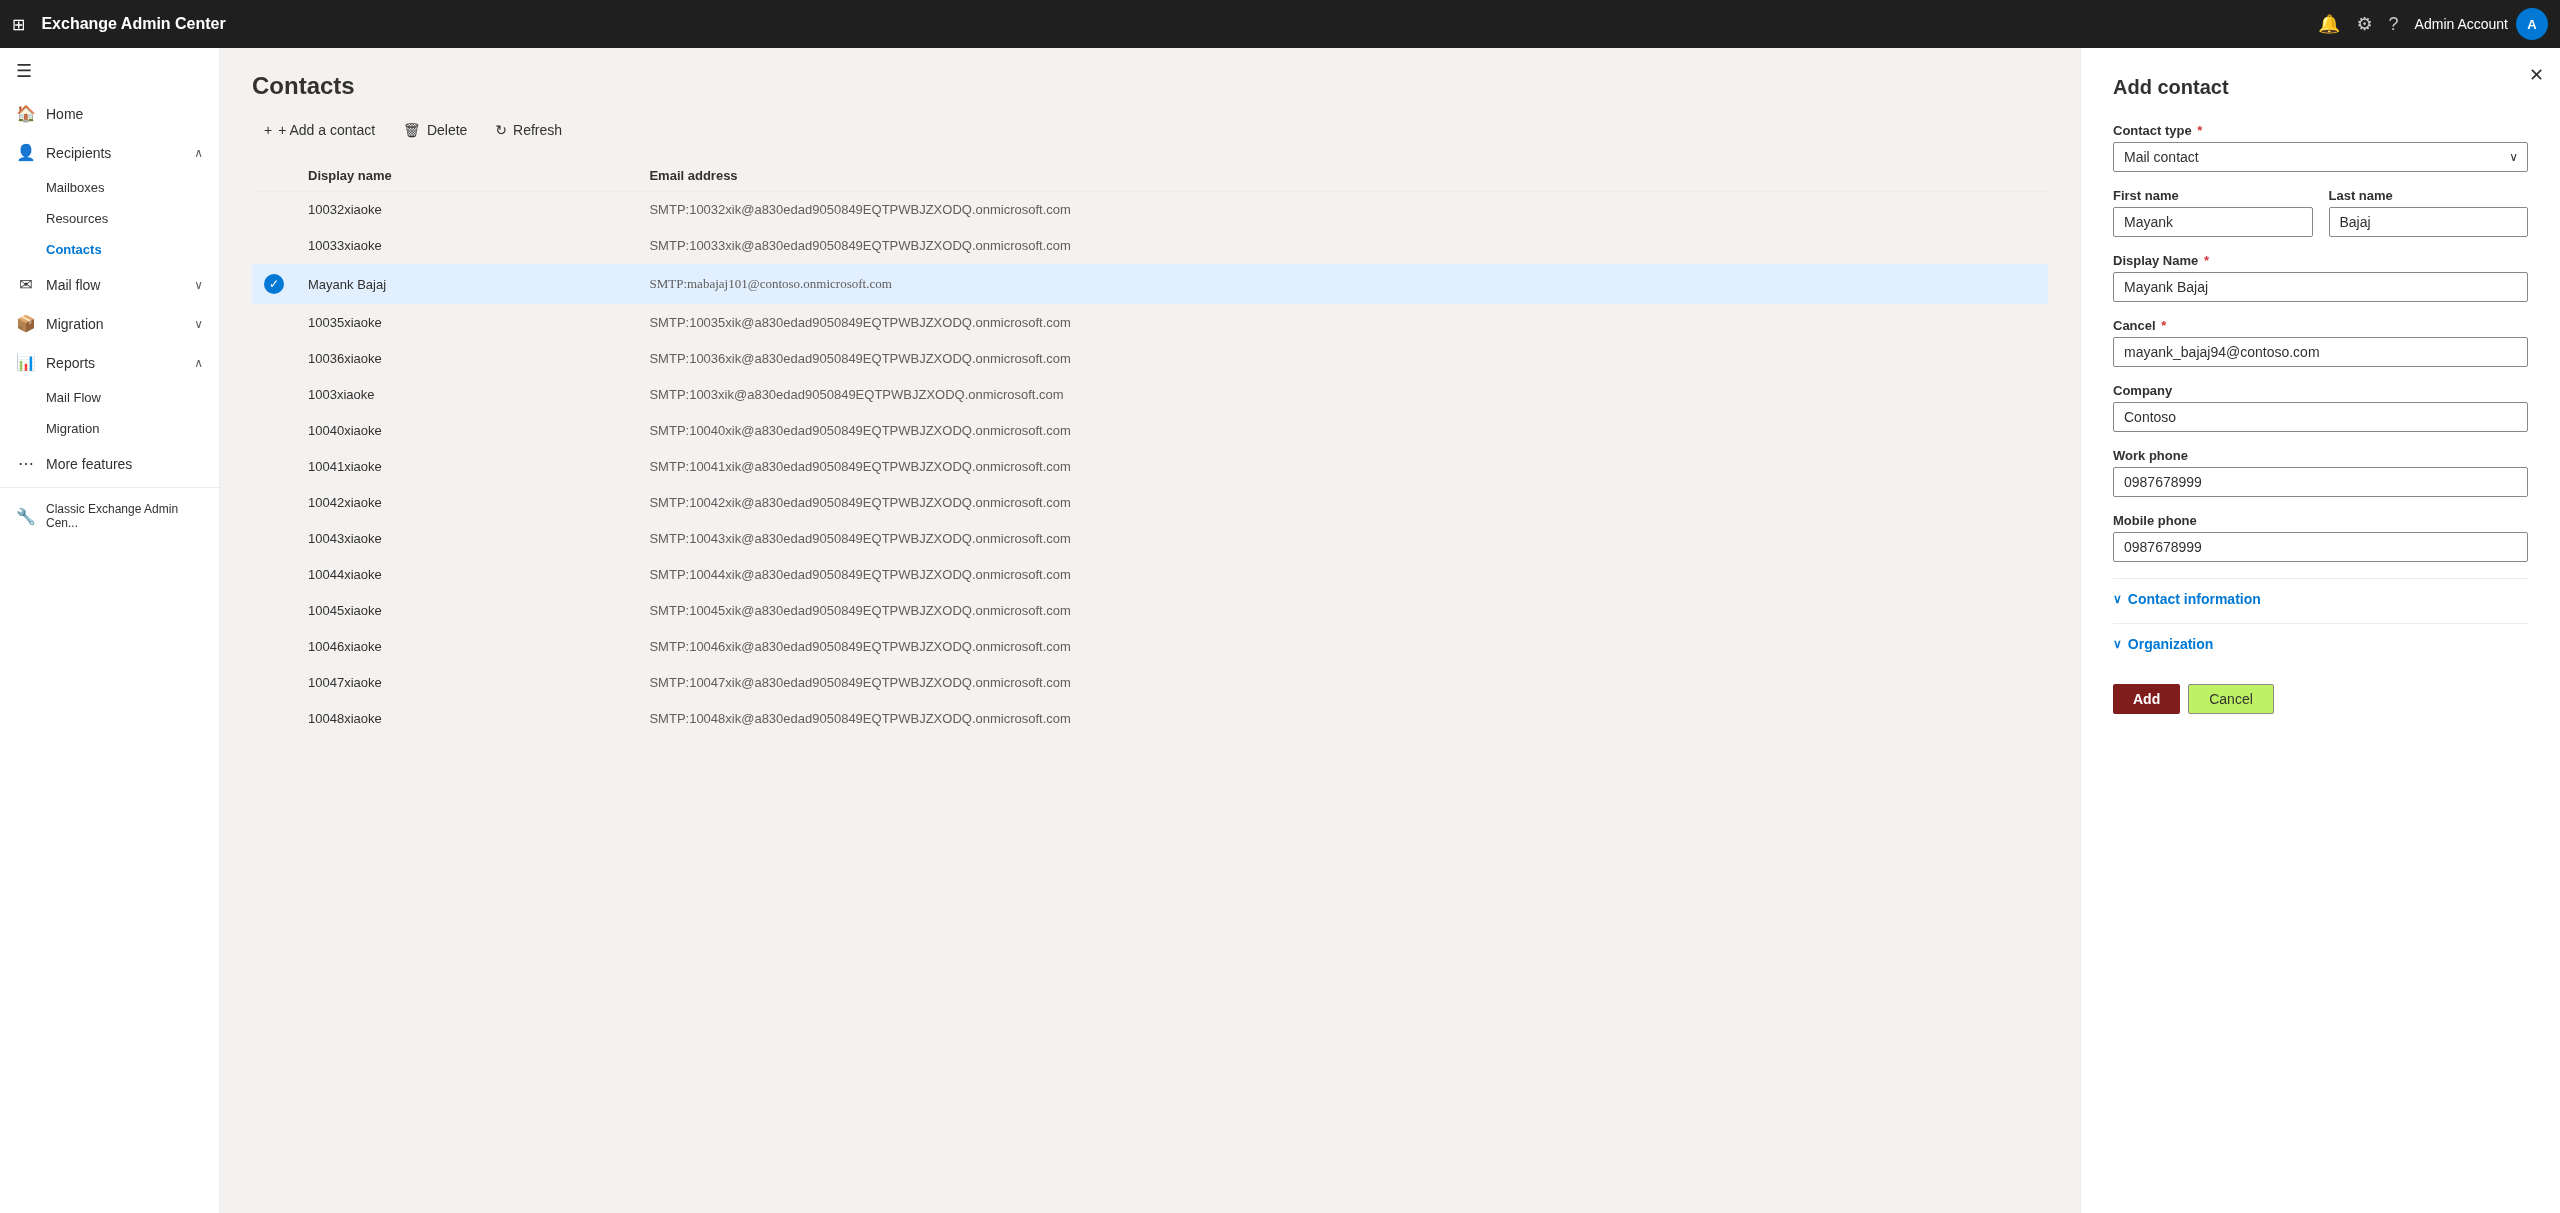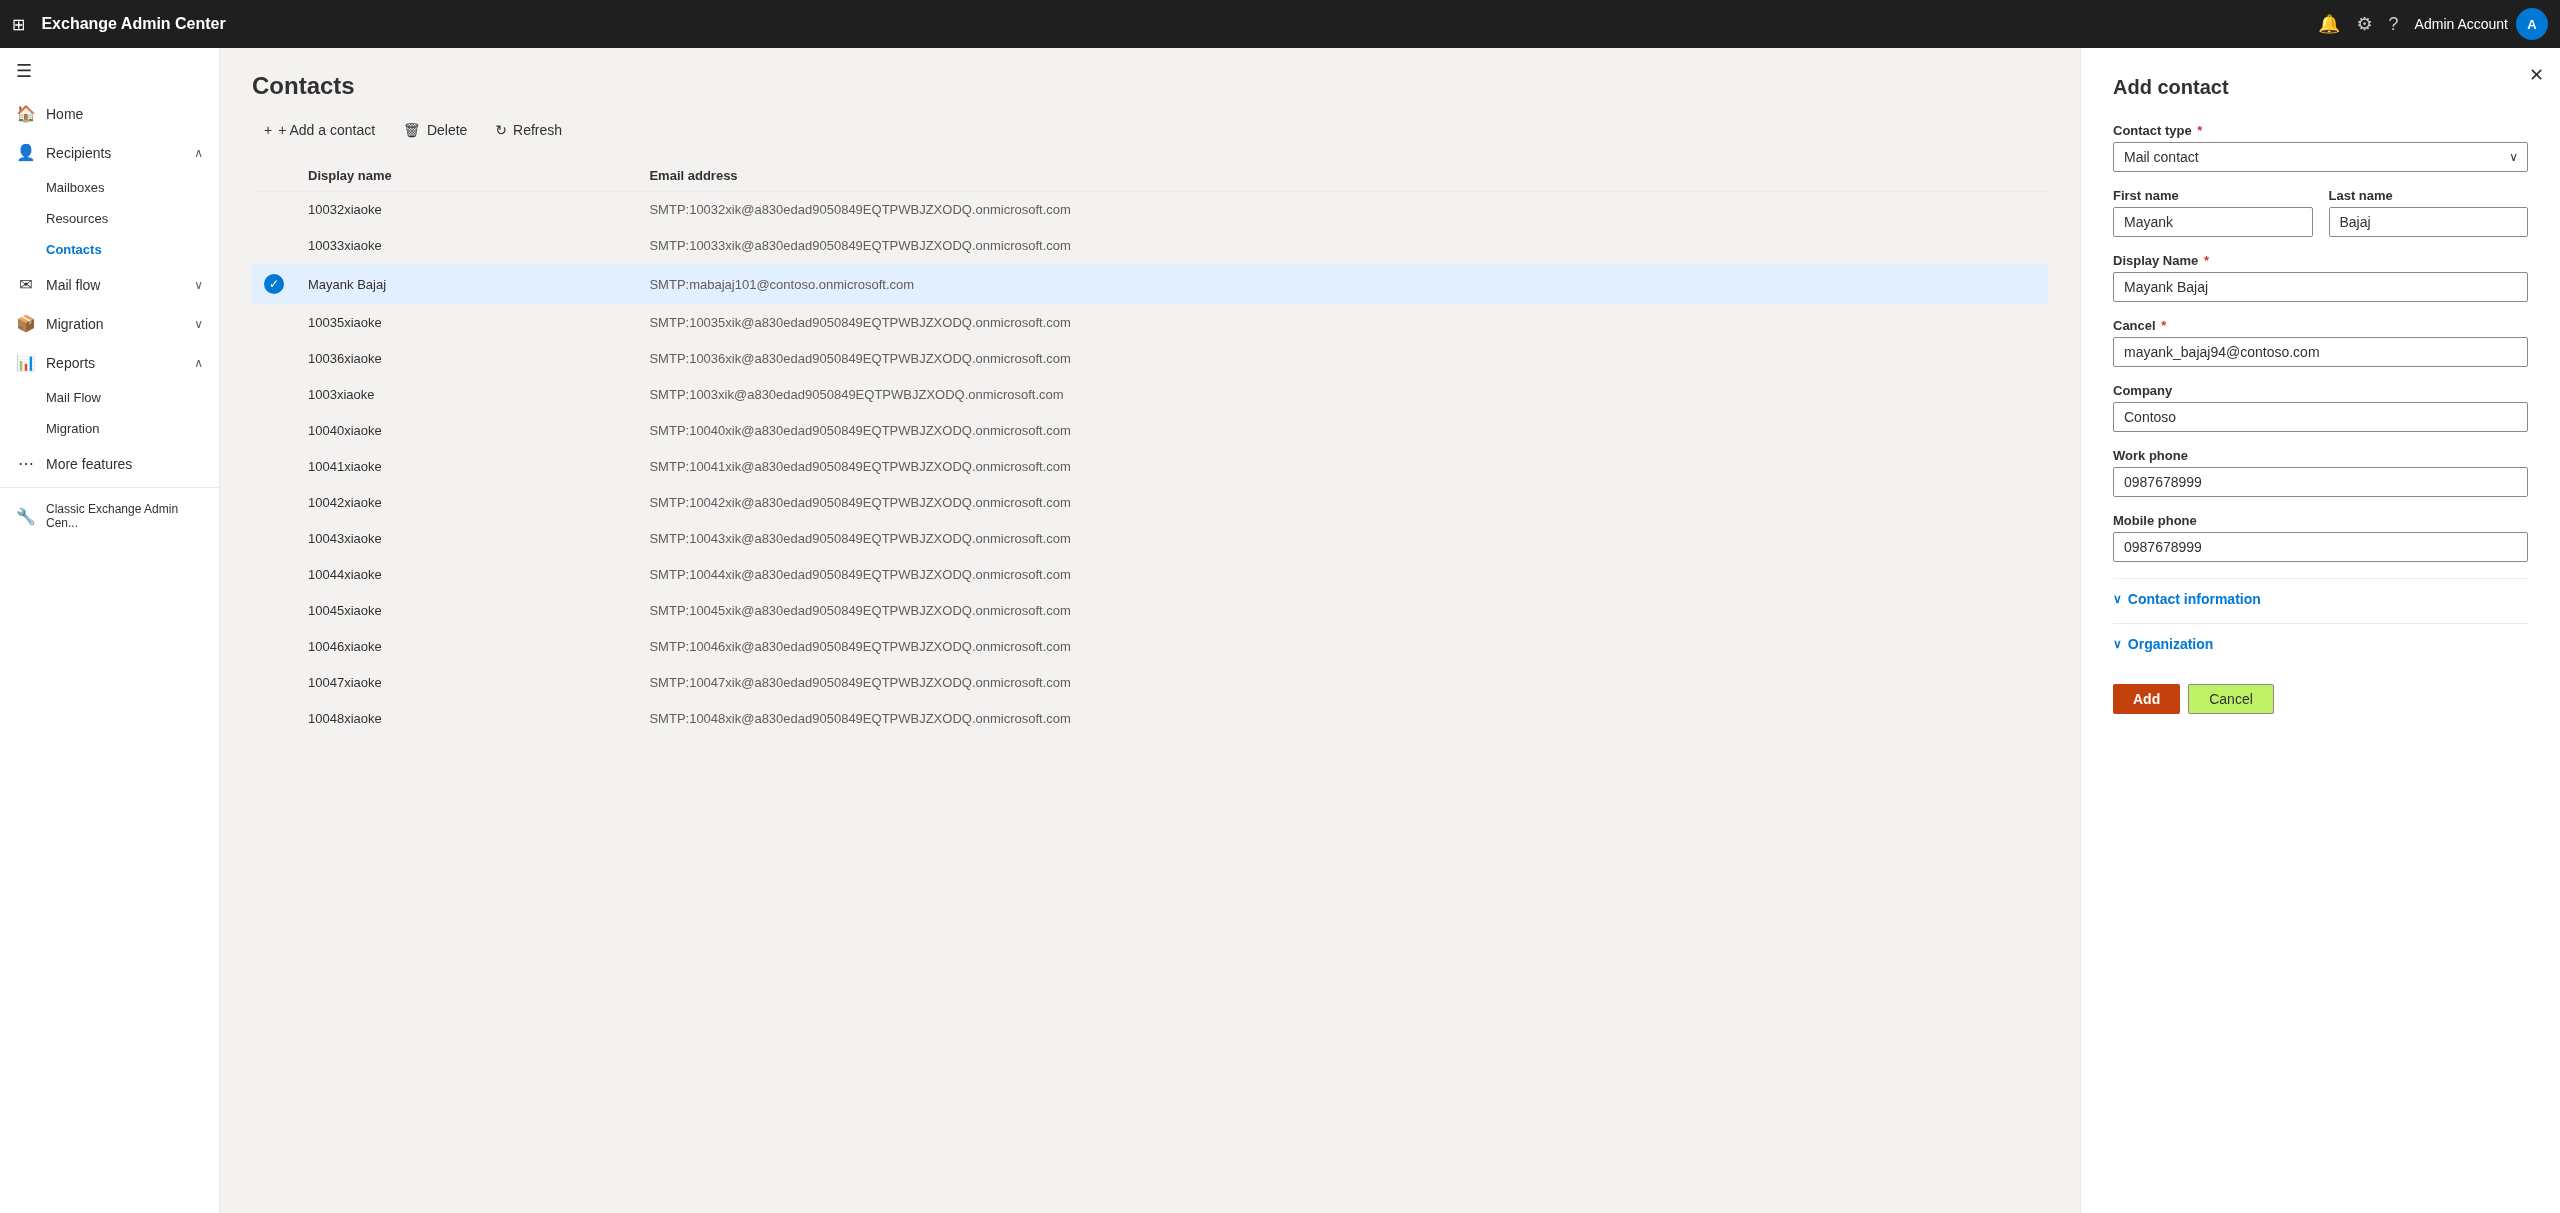--- a/index.html
+++ b/index.html
@@ -57,21 +57,21 @@
     .form-row .form-group { flex: 1; }
     .form-input { width: 100%; padding: 6px 10px; border: 1px solid #8a8886; border-radius: 2px; font-size: 14px; color: #323130; background: #fff; outline: none; }
     .form-select-wrapper { position: relative; }
     .form-select { width: 100%; padding: 6px 10px; border: 1px solid #8a8886; border-radius: 2px; font-size: 14px; color: #323130; background: #fff; appearance: none; outline: none; cursor: pointer; }
     .form-select-arrow { position: absolute; right: 10px; top: 50%; transform: translateY(-50%); color: #323130; pointer-events: none; font-size: 12px; }
 
     .section-link { display: flex; align-items: center; gap: 6px; color: #0078d4; font-size: 14px; font-weight: 600; cursor: pointer; padding: 12px 0 8px; border-top: 1px solid #edebe9; margin-top: 8px; }
     .section-link-icon { font-size: 12px; }
 
     .panel-footer { display: flex; gap: 8px; padding: 16px 0 0; margin-top: 8px; }
-    .btn-primary { padding: 6px 20px; background: #c2410c; color: #fff; border: none; border-radius: 2px; font-size: 14px; cursor: pointer; font-weight: 600; }
+    .btn-primary { padding: 6px 20px; background: #7f1d1d; color: #fff; border: none; border-radius: 2px; font-size: 14px; cursor: pointer; font-weight: 600; }
     .btn-default { padding: 6px 20px; background: #bef264; color: #323130; border: 1px solid #8a8886; border-radius: 2px; font-size: 14px; cursor: pointer; }
   </style>
 </head>
 <body>
 
 <div class="topbar">
   <span class="topbar-grid-icon">⊞</span>
   <span class="topbar-title">Exchange Admin Center</span>
   <div class="topbar-icons">
     <button class="topbar-icon-btn">🔔</button>
@@ -179,21 +179,21 @@
             <tr>
               <td class="row-check"></td>
               <td>10033xiaoke</td>
               <td style="color: rgb(96, 94, 92);">SMTP:10033xik@a830edad9050849EQTPWBJZXODQ.onmicrosoft.com</td>
             </tr>
             <tr class="selected">
               <td class="row-check">
                 <div class="check-circle">✓</div>
               </td>
               <td>Mayank Bajaj</td>
-              <td style="color: rgb(96, 94, 92);">SMTP:mabajaj101@contoso.onmicrosoft.com</td>
+              <td style="color: rgb(96, 94, 92); font-family: Liberation Serif, serif;">SMTP:mabajaj101@contoso.onmicrosoft.com</td>
             </tr>
             <tr>
               <td class="row-check"></td>
               <td>10035xiaoke</td>
               <td style="color: rgb(96, 94, 92);">SMTP:10035xik@a830edad9050849EQTPWBJZXODQ.onmicrosoft.com</td>
             </tr>
             <tr>
               <td class="row-check"></td>
               <td>10036xiaoke</td>
               <td style="color: rgb(96, 94, 92);">SMTP:10036xik@a830edad9050849EQTPWBJZXODQ.onmicrosoft.com</td>

